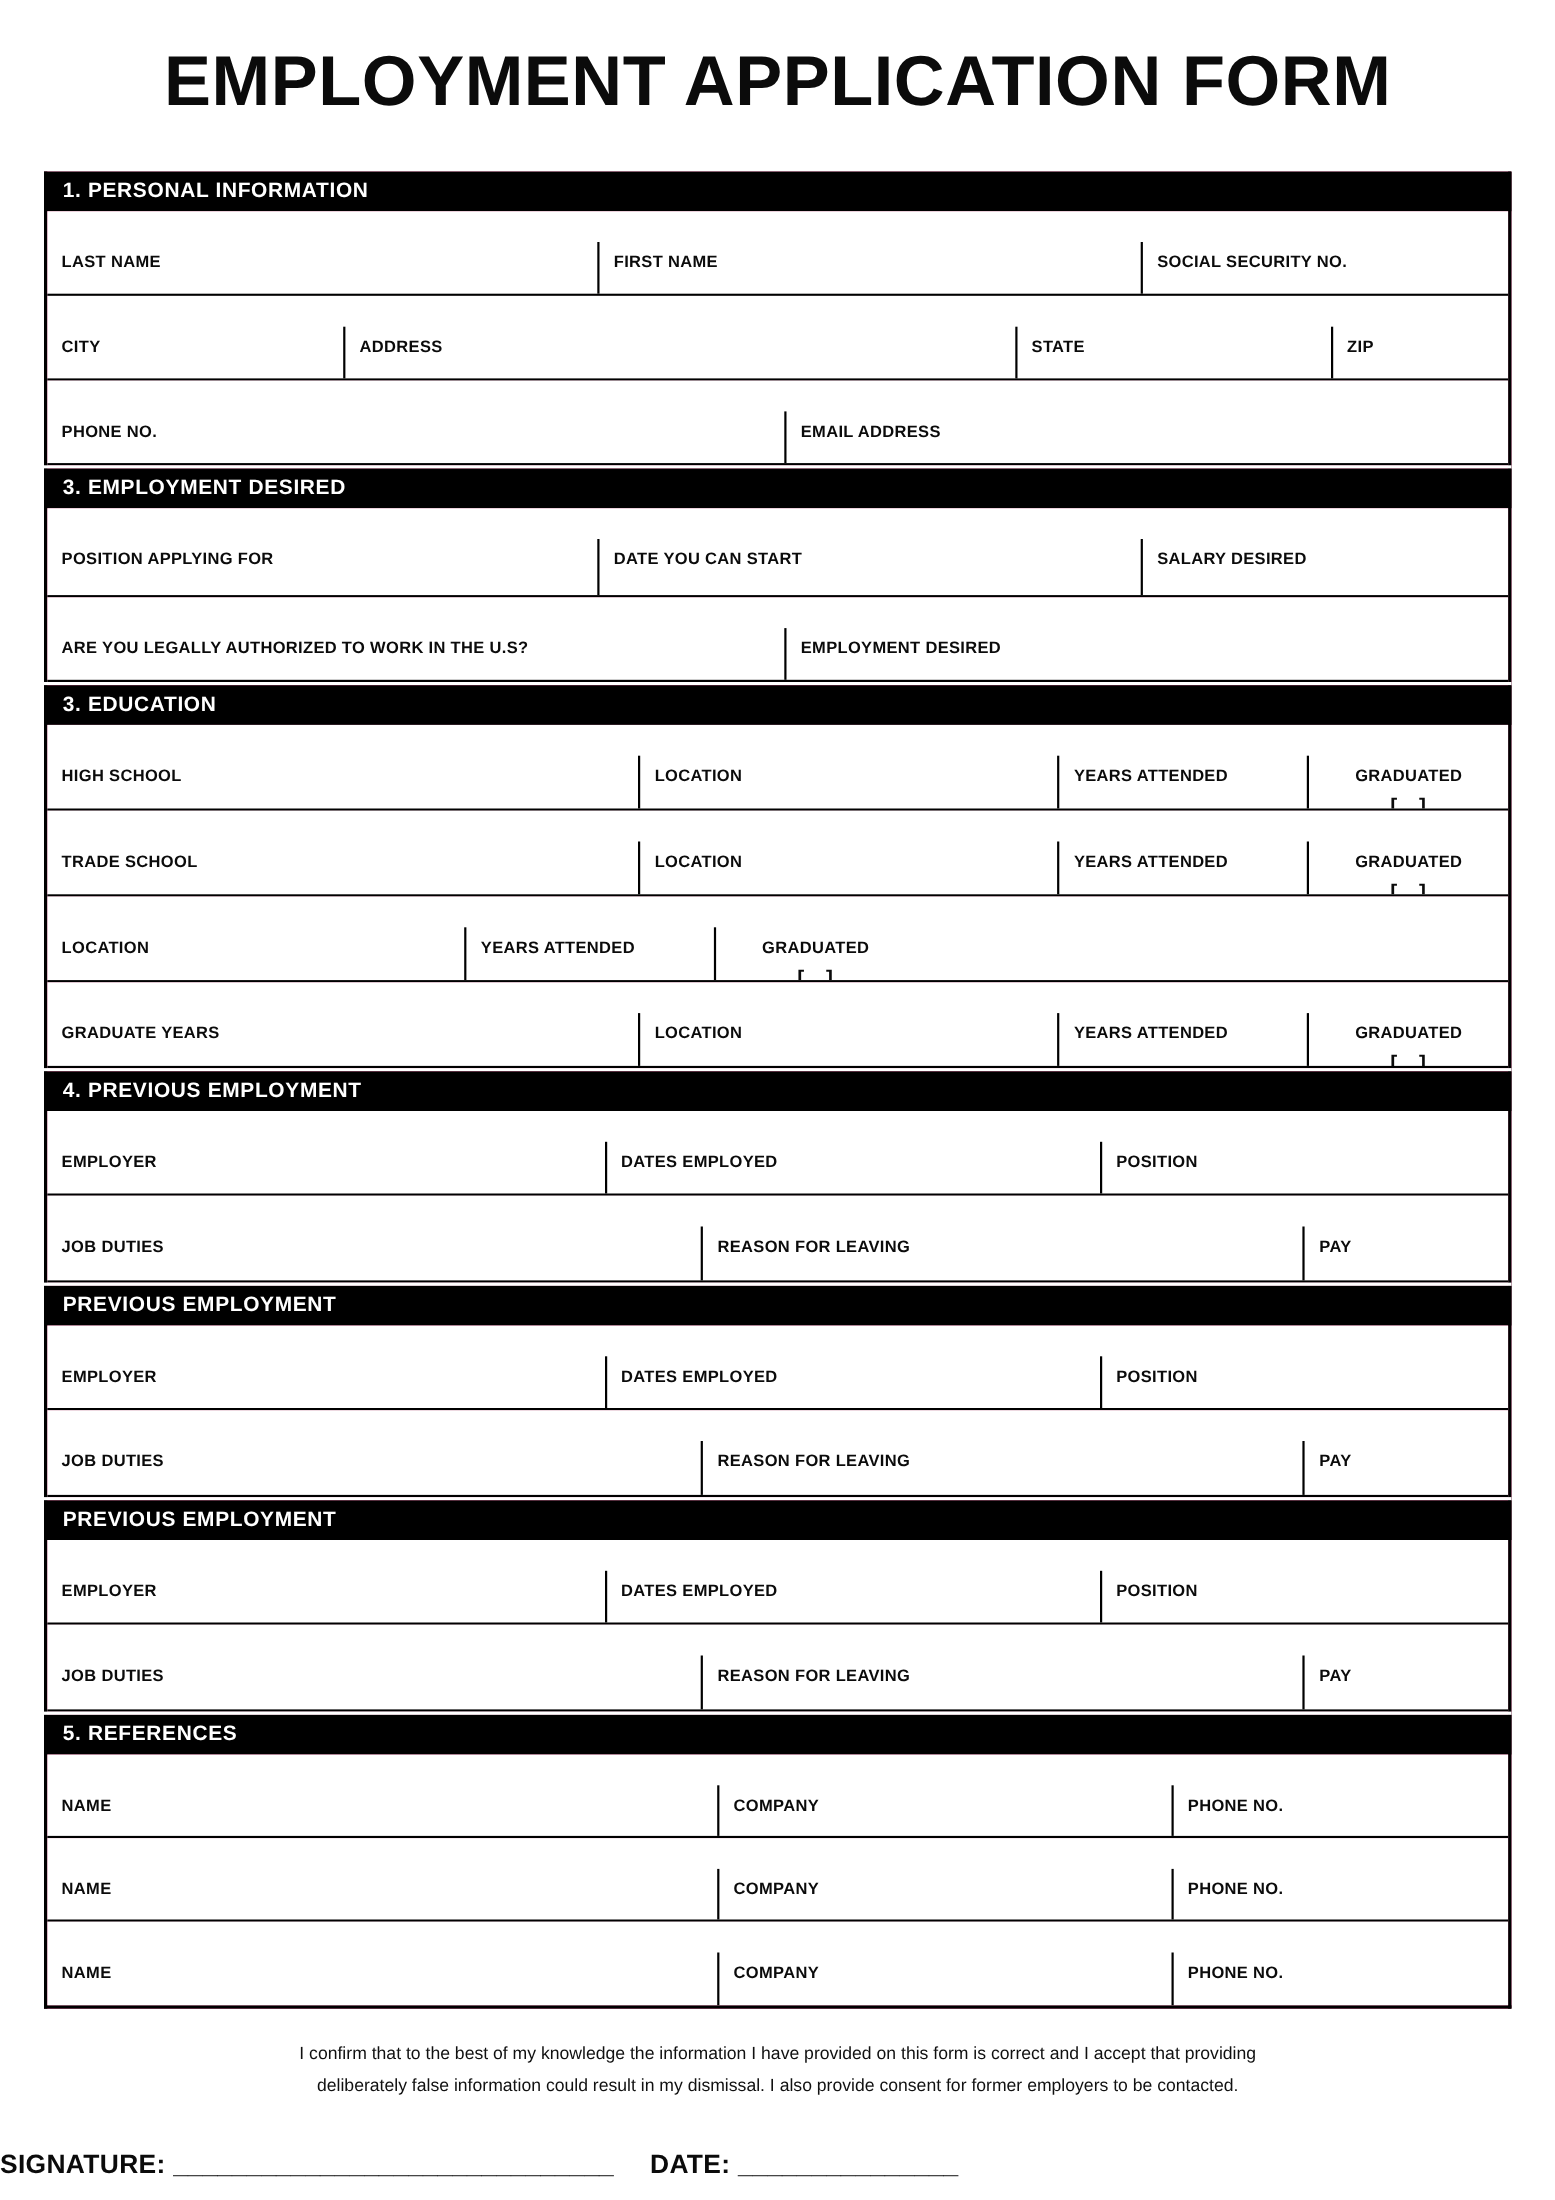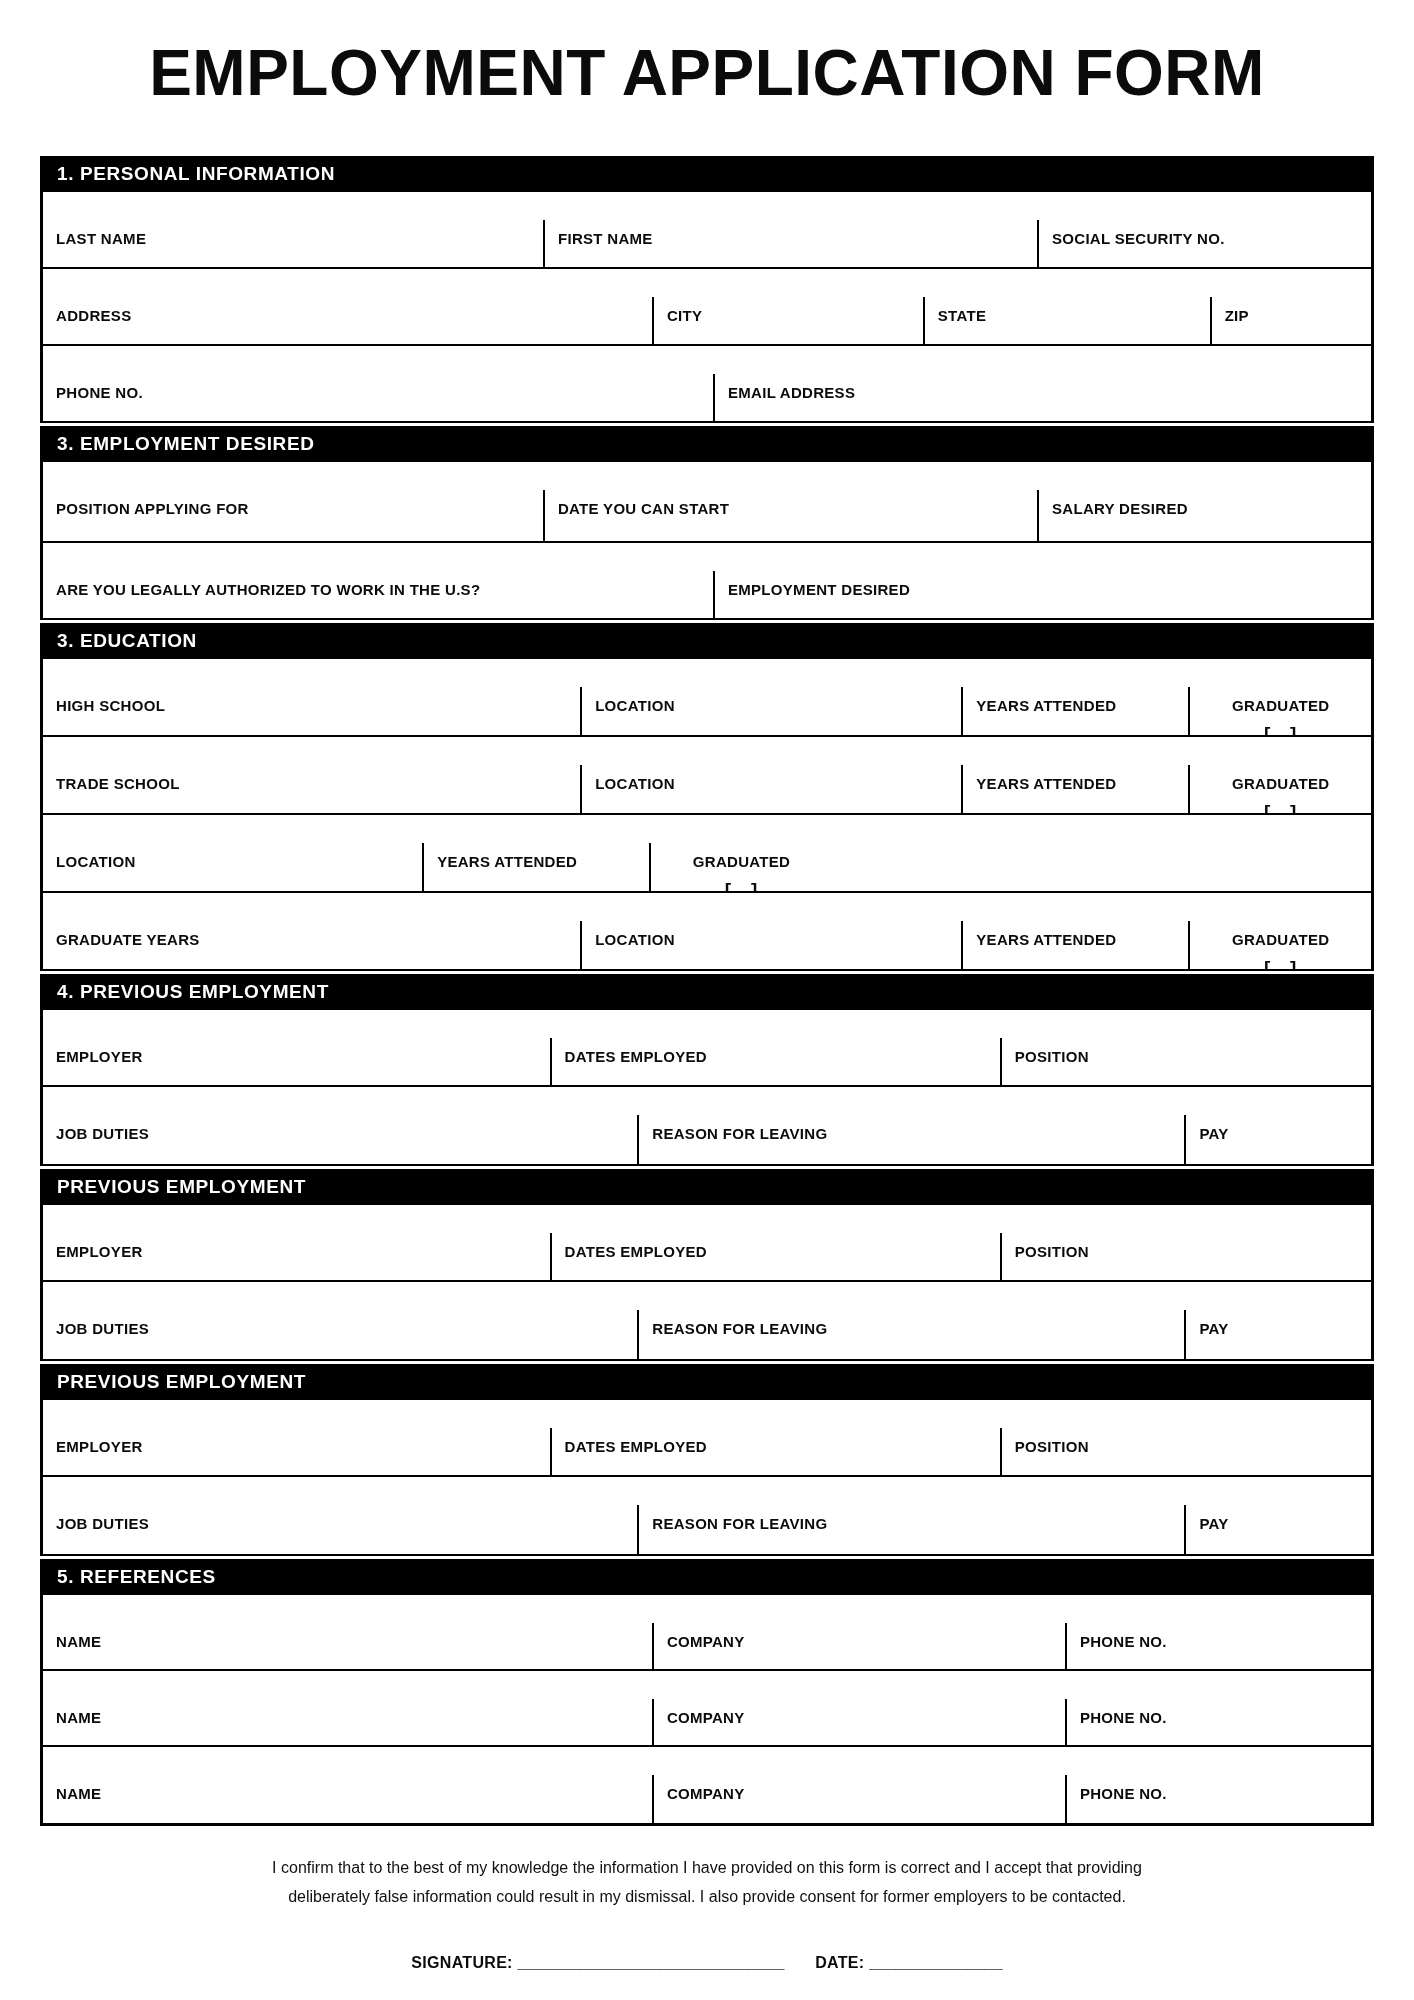--- a/index.html
+++ b/index.html
@@ -48,22 +48,22 @@
   
   .gcell{text-align:center;}
   .gcell .lbl{text-align:center;}
   .gbox{display:inline-block;margin-top:9px;font-size:19px;}
   
   .confirm{
     margin-top:28px;text-align:center;
     font-size:16px;font-weight:500;line-height:1.8;color:#101010;
   }
   .sigrow{
-    margin-top:42px;text-align:center;
-    font-size:16px;font-weight:700;letter-spacing:.3px;white-space:nowrap;
+    margin-top:42px;text-align:left;
+    font-size:24px;font-weight:700;letter-spacing:.3px;white-space:nowrap;
   }
   .sigline{font-weight:700;letter-spacing:0;}
   .datelbl{margin-left:26px;}
 </style>
 </head>
 <body>
 
 <div class="page">
 
   <div class="title">EMPLOYMENT APPLICATION FORM</div>
@@ -76,25 +76,25 @@
         <span class="lbl">LAST NAME</span>
       </div>
       <div class="cell cA2">
         <span class="lbl">FIRST NAME</span>
       </div>
       <div class="cell cA3">
         <span class="lbl">SOCIAL SECURITY NO.</span>
       </div>
     </div>
     <div class="row r77">
+      <div class="cell cB2">
+        <span class="lbl">CITY</span>
+      </div>
       <div class="cell cB1">
         <span class="lbl">ADDRESS</span>
-      </div>
-      <div class="cell cB2">
-        <span class="lbl">CITY</span>
       </div>
       <div class="cell cB3">
         <span class="lbl">STATE</span>
       </div>
       <div class="cell cB4">
         <span class="lbl">ZIP</span>
       </div>
     </div>
     <div class="row r77">
       <div class="cell cC1">

